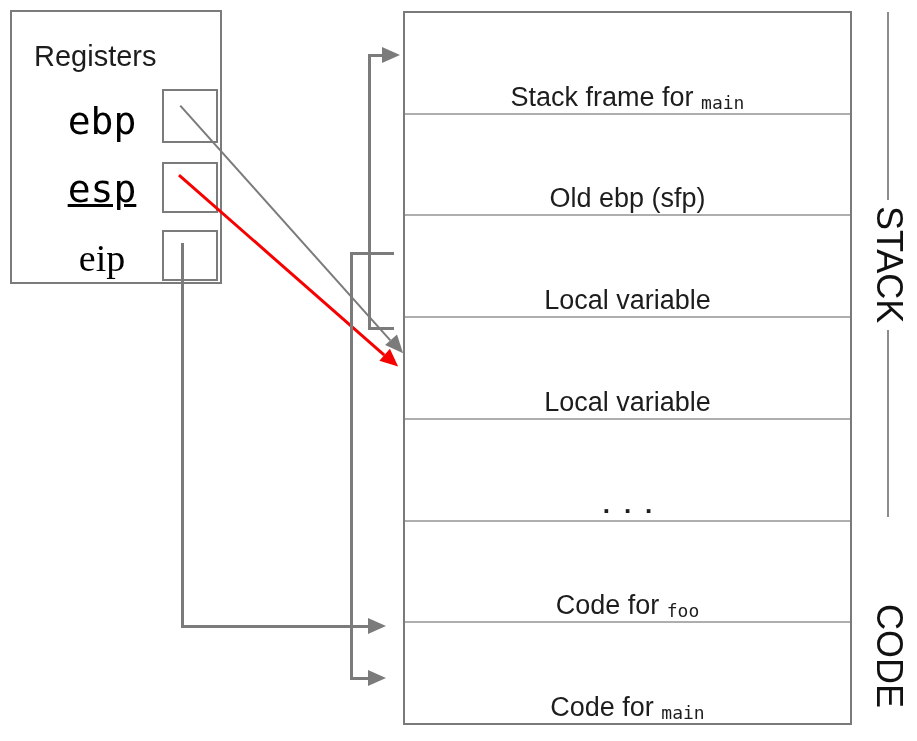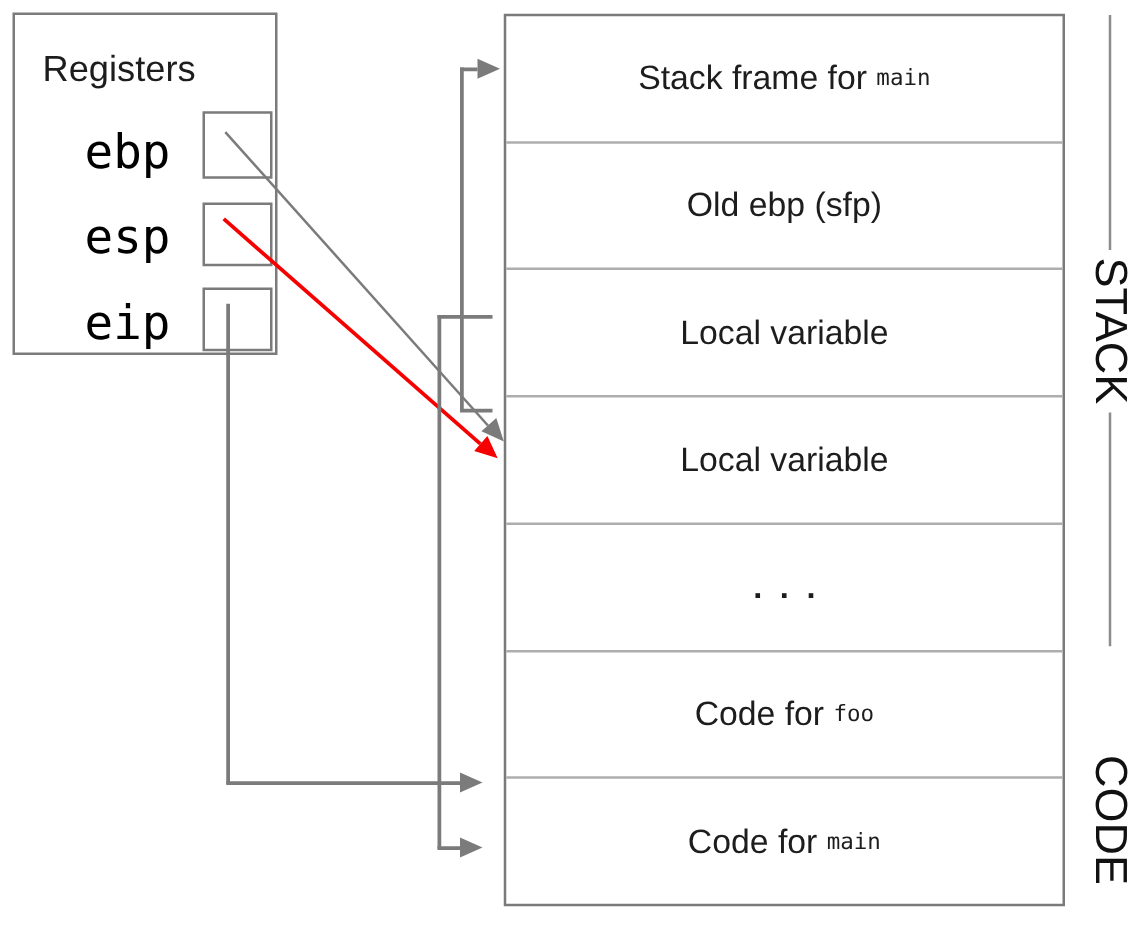--- a/index.html
+++ b/index.html
@@ -38,22 +38,22 @@
   .reg-name {
     position: absolute;
     left: 54px; width: 72px;
     text-align: center;
     font-family: "DejaVu Sans Mono", monospace;
     font-size: 38px;
     line-height: 34px;
     color: #000;
   }
   .reg-name.r-ebp { top: 92px; }
-  .reg-name.r-esp { top: 160px; }
-  .reg-name.r-eip { top: 229px; }
+  .reg-name.r-esp { top: 160px; text-decoration: underline; }
+  .reg-name.r-eip { top: 229px; font-family: Liberation Serif, serif; }
   .reg-cell {
     position: absolute;
     left: 150px; width: 56px;
     border: 2px solid var(--line-gray);
     background: var(--bg);
   }
   .reg-cell.c-ebp { top: 77px;  height: 54px; }
   .reg-cell.c-esp { top: 150px; height: 51px; }
   .reg-cell.c-eip { top: 218px; height: 51px; }
 
@@ -63,21 +63,21 @@
     left: 403px; top: 11px;
     width: 449px; height: 714px;
     border: 2px solid var(--border-dark);
     display: flex;
     flex-direction: column;
     background: var(--bg);
   }
   .mrow {
     flex: 1;
     display: flex;
-    align-items: center;
+    align-items: flex-end;
     justify-content: center;
     font-size: 27px;
     white-space: pre;
   }
   .mrow + .mrow { border-top: 2px solid var(--border-light); }
   .mrow .rm {
     font-family: "DejaVu Sans Mono", monospace;
     font-size: 18px;
   }
   .mrow-dots .rt {

